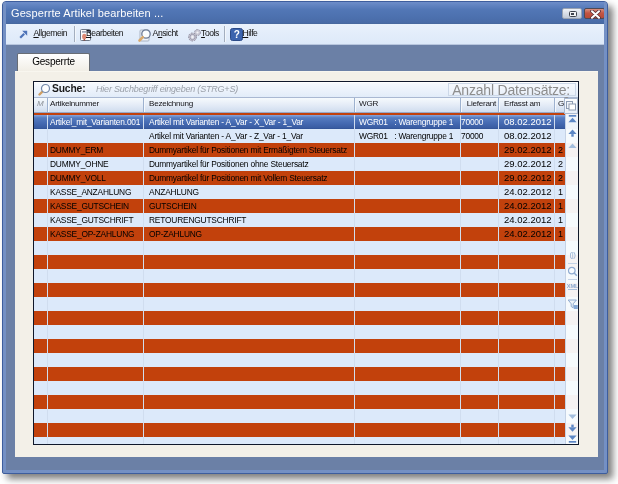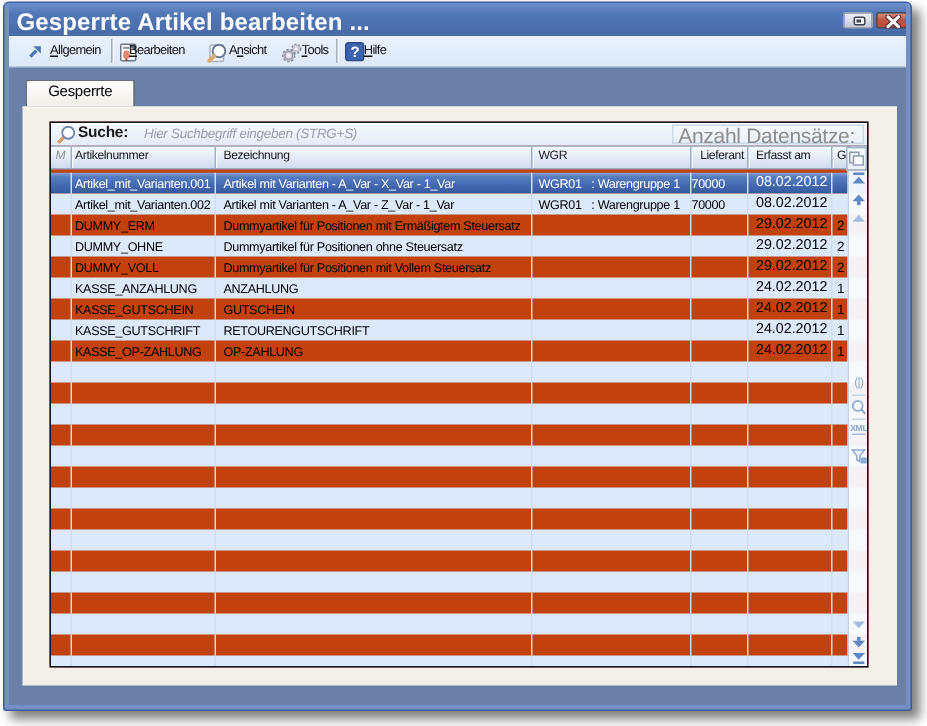--- a/index.html
+++ b/index.html
@@ -19,21 +19,21 @@
   pointer-events:none;
 }
 #titlebar {
   position:absolute; left:0; top:0; right:0; height:22px;
   background:linear-gradient(#6d8dc9, #5277b6 35%, #4c70ae 75%, #486aa6);
   border-radius:3px 3px 0 0;
   border-bottom:1px solid #47689f;
 }
 #title-text {
   position:absolute; left:8px; top:4.5px;
-  font-size:16px; font-weight:bold; color:#fdfdfd; letter-spacing:0.1px;
+  font-size:11px; font-weight:normal; color:#fdfdfd; letter-spacing:0.1px;
 }
 .tbtn { position:absolute; top:6px; height:11px; border-radius:2px; }
 #btn-rest { left:559px; width:20px; background:linear-gradient(#eef1f6,#c2cad7); border:1px solid #9aa3b2; }
 #btn-rest .sq { position:absolute; left:5.5px; top:2px; width:8px; height:6px; border:1.4px solid #3e434d; border-radius:1.5px; background:#f2f3f5; }
 #btn-rest .sq:after { content:""; position:absolute; left:1.5px; top:1px; width:2.5px; height:2px; background:#3e434d; }
 #btn-close { left:581px; width:21px; background:linear-gradient(#d9907e,#c25443 45%,#b84a36); border:1px solid #4e4a55; }
 #toolbar {
   position:absolute; left:1px; top:22px; width:602px; height:21px;
   background:linear-gradient(#e9f1fc, #dde9f9);
   border-bottom:1px solid #b8c6de;
@@ -190,21 +190,20 @@
           <div class="cell c0"></div>
           <div class="cell c1">Artikel_mit_Varianten.001</div>
           <div class="cell c2">Artikel mit Varianten - A_Var - X_Var - 1_Var</div>
           <div class="cell c3">WGR01&nbsp;&nbsp;&nbsp;: Warengruppe 1</div>
           <div class="cell c4">70000</div>
           <div class="cell c5">08.02.2012</div>
           <div class="cell c6"></div>
         </div>
         <div class="row blue" style="">
           <div class="cell c0"></div>
-          <div class="cell c1">Artikel_mit_Varianten.002</div>
           <div class="cell c2">Artikel mit Varianten - A_Var - Z_Var - 1_Var</div>
           <div class="cell c3">WGR01&nbsp;&nbsp;&nbsp;: Warengruppe 1</div>
           <div class="cell c4">70000</div>
           <div class="cell c5">08.02.2012</div>
           <div class="cell c6"></div>
         </div>
         <div class="row " style="">
           <div class="cell c0"></div>
           <div class="cell c1">DUMMY_ERM</div>
           <div class="cell c2">Dummyartikel für Positionen mit Ermäßigtem Steuersatz</div>

